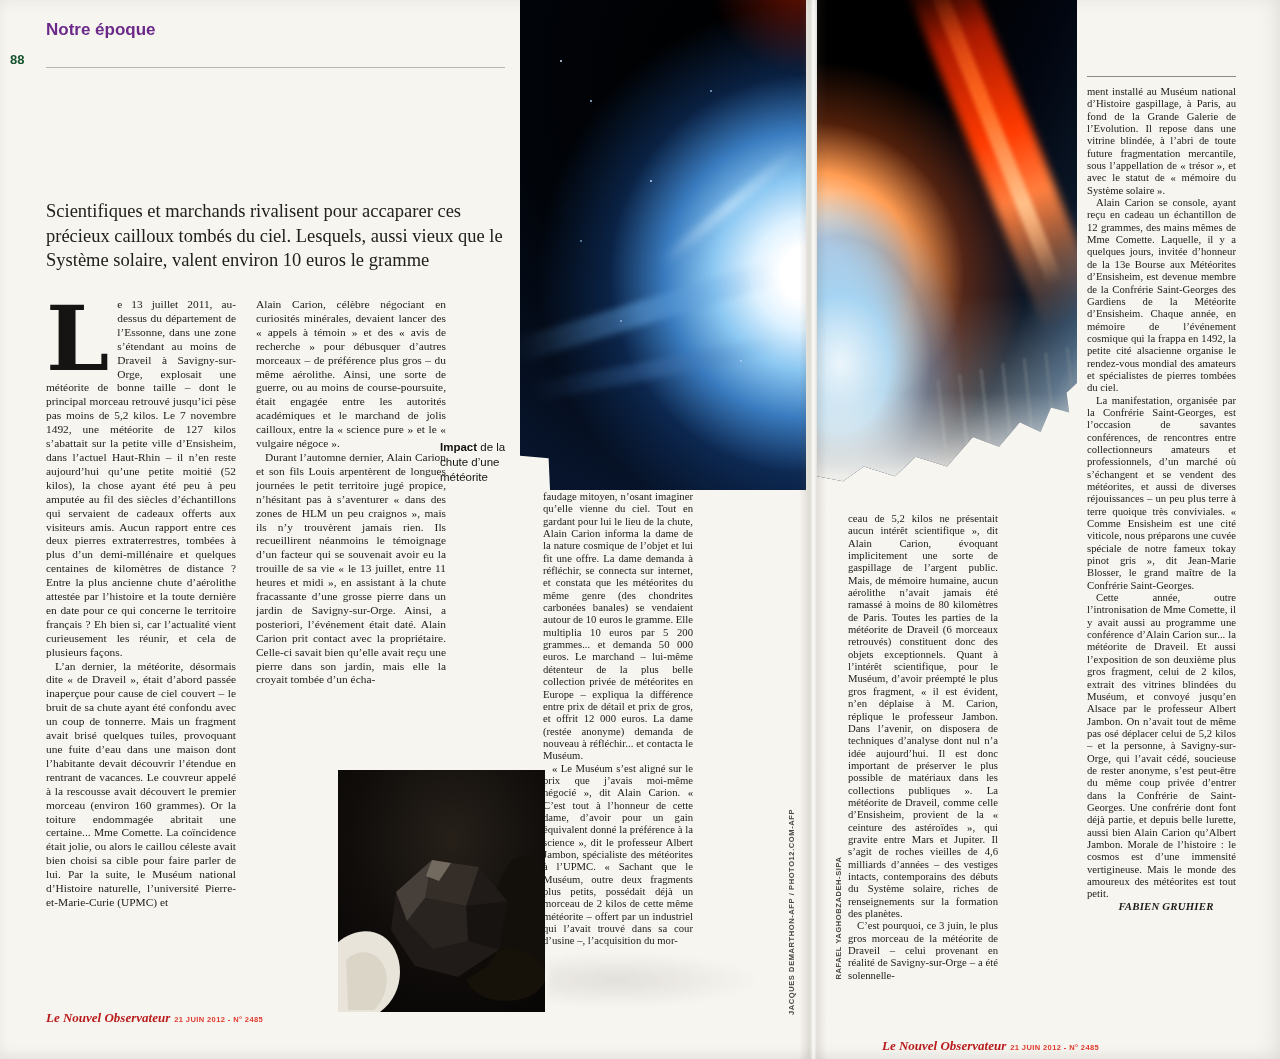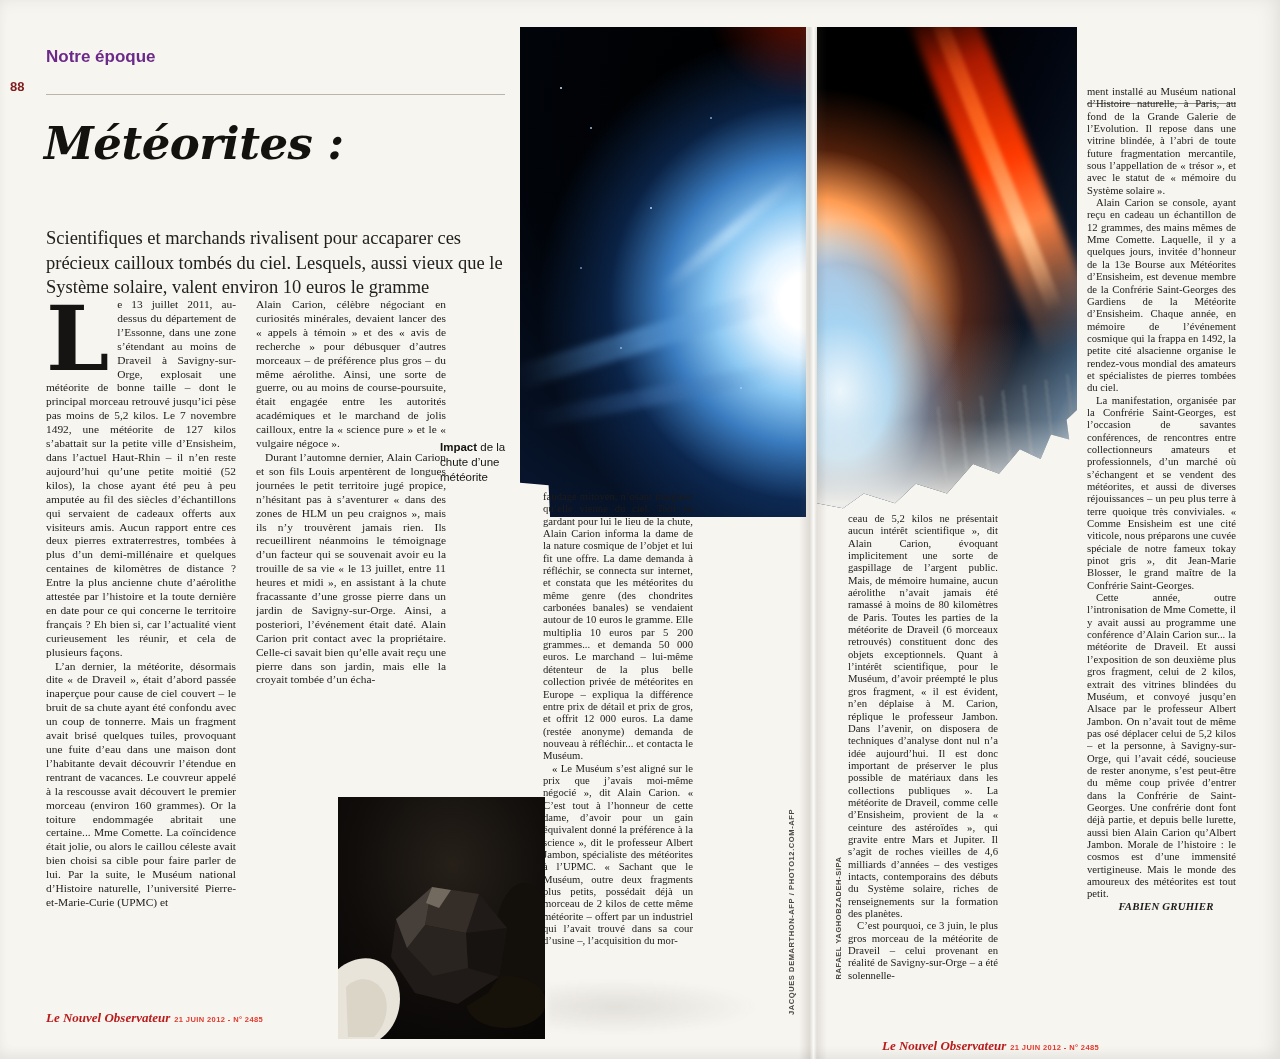--- a/index.html
+++ b/index.html
@@ -1,23 +1,23 @@
 <!DOCTYPE html>
 <html lang="fr"><head>
 <meta charset="utf-8">
 <style>
   html,body{margin:0;padding:0;}
   body{background:#e8e6e0;font-family:"Liberation Serif",serif;}
   .page{position:relative;width:1280px;height:1059px;margin:0 auto;background:#f7f5f0;overflow:hidden;
         box-shadow:inset -8px 0 18px rgba(0,0,0,0.06), inset 0 -5px 12px rgba(0,0,0,0.04);}
-  .abs{position:absolute;margin-top:27px;}
+  .abs{position:absolute;}
 
   
   .brand{left:46px;top:20px;font-family:"Liberation Sans",sans-serif;font-weight:700;font-size:17px;color:#6b2a8a;}
-  .pagenum{left:10px;top:52px;font-family:"Liberation Sans",sans-serif;font-weight:700;font-size:13px;color:#7f1d1d;}
+  .pagenum{left:10px;top:52px;font-family:"Liberation Sans",sans-serif;font-weight:700;font-size:13px;color:#14532d;}
   .rule-top{left:46px;top:67px;width:459px;height:1px;background:#b9b5ad;}
   .kicker{left:46px;top:77px;font-family:"Liberation Serif",serif;font-weight:700;font-size:15px;letter-spacing:.3px;color:#5e2c8a;}
   .title{left:44px;top:92px;font-family:"DejaVu Serif",serif;font-style:italic;font-weight:700;
          font-size:45px;line-height:1.12;color:#14120f;letter-spacing:-0.5px;}
   .standfirst{left:46px;top:199px;width:478px;font-size:18.5px;line-height:1.33;color:#22201d;}
 
   
   .col{position:absolute;text-align:justify;color:#1d1b19;hyphens:auto;-webkit-hyphens:auto;}
   .col p{margin:0;}
   .col p + p{text-indent:9px;}
@@ -109,21 +109,20 @@
 </style>
 </head>
 <body>
 
 <div class="page">
 
   <div class="abs brand">Notre époque</div>
   <div class="abs pagenum">88</div>
   <div class="abs rule-top"></div>
   <div class="abs title">
-    <div>Météorites :</div>
   </div>
   <div class="abs standfirst">Scientifiques et marchands rivalisent pour accaparer ces précieux cailloux tombés du ciel. Lesquels, aussi vieux que le Système solaire, valent environ 10 euros le gramme</div>
 
   <div class="abs imgL">
     <div class="burst"></div>
     <div class="ray ray1"></div>
     <div class="ray ray2"></div>
     <div class="ray ray3"></div>
     <div class="redhint"></div>
     <div class="stars"></div>
@@ -149,21 +148,21 @@
   <div class="col colB col3">
     <p>faudage mitoyen, n’osant imaginer qu’elle vienne du ciel. Tout en gardant pour lui le lieu de la chute, Alain Carion informa la dame de la nature cosmique de l’objet et lui fit une offre. La dame demanda à réfléchir, se connecta sur internet, et constata que les météorites du même genre (des chondrites carbonées banales) se vendaient autour de 10 euros le gramme. Elle multiplia 10 euros par 5 200 grammes... et demanda 50 000 euros. Le marchand – lui-même détenteur de la plus belle collection privée de météorites en Europe – expliqua la différence entre prix de détail et prix de gros, et offrit 12 000 euros. La dame (restée anonyme) demanda de nouveau à réfléchir... et contacta le Muséum.</p>
     <p>« Le Muséum s’est aligné sur le prix que j’avais moi-même négocié », dit Alain Carion. « C’est tout à l’honneur de cette dame, d’avoir pour un gain équivalent donné la préférence à la science », dit le professeur Albert Jambon, spécialiste des météorites à l’UPMC. « Sachant que le Muséum, outre deux fragments plus petits, possédait déjà un morceau de 2 kilos de cette même météorite – offert par un industriel qui l’avait trouvé dans sa cour d’usine –, l’acquisition du mor-</p>
   </div>
   <div class="col colB col4">
     <p>ceau de 5,2 kilos ne présentait aucun intérêt scientifique », dit Alain Carion, évoquant implicitement une sorte de gaspillage de l’argent public. Mais, de mémoire humaine, aucun aérolithe n’avait jamais été ramassé à moins de 80 kilomètres de Paris. Toutes les parties de la météorite de Draveil (6 morceaux retrouvés) constituent donc des objets exceptionnels. Quant à l’intérêt scientifique, pour le Muséum, d’avoir préempté le plus gros fragment, « il est évident, n’en déplaise à M. Carion, réplique le professeur Jambon. Dans l’avenir, on disposera de techniques d’analyse dont nul n’a idée aujourd’hui. Il est donc important de préserver le plus possible de matériaux dans les collections publiques ». La météorite de Draveil, comme celle d’Ensisheim, provient de la « ceinture des astéroïdes », qui gravite entre Mars et Jupiter. Il s’agit de roches vieilles de 4,6 milliards d’années – des vestiges intacts, contemporains des débuts du Système solaire, riches de renseignements sur la formation des planètes.</p>
     <p>C’est pourquoi, ce 3 juin, le plus gros morceau de la météorite de Draveil – celui provenant en réalité de Savigny-sur-Orge – a été solennelle-</p>
   </div>
   <div class="abs rule-col5"></div>
   <div class="col colB col5">
-    <p>ment installé au Muséum national d’Histoire naturelle, à Paris, au fond de la Grande Galerie de l’Evolution. Il repose dans une vitrine blindée, à l’abri de toute future fragmentation mercantile, sous l’appellation de « trésor », et avec le statut de « mémoire du Système solaire ».</p>
+    <p>ment installé au Muséum national d’Histoire gaspillage, à Paris, au fond de la Grande Galerie de l’Evolution. Il repose dans une vitrine blindée, à l’abri de toute future fragmentation mercantile, sous l’appellation de « trésor », et avec le statut de « mémoire du Système solaire ».</p>
     <p>Alain Carion se console, ayant reçu en cadeau un échantillon de 12 grammes, des mains mêmes de Mme Comette. Laquelle, il y a quelques jours, invitée d’honneur de la 13e Bourse aux Météorites d’Ensisheim, est devenue membre de la Confrérie Saint-Georges des Gardiens de la Météorite d’Ensisheim. Chaque année, en mémoire de l’événement cosmique qui la frappa en 1492, la petite cité alsacienne organise le rendez-vous mondial des amateurs et spécialistes de pierres tombées du ciel.</p>
     <p>La manifestation, organisée par la Confrérie Saint-Georges, est l’occasion de savantes conférences, de rencontres entre collectionneurs amateurs et professionnels, d’un marché où s’échangent et se vendent des météorites, et aussi de diverses réjouissances – un peu plus terre à terre quoique très conviviales. « Comme Ensisheim est une cité viticole, nous préparons une cuvée spéciale de notre fameux tokay pinot gris », dit Jean-Marie Blosser, le grand maître de la Confrérie Saint-Georges.</p>
     <p>Cette année, outre l’intronisation de Mme Comette, il y avait aussi au programme une conférence d’Alain Carion sur... la météorite de Draveil. Et aussi l’exposition de son deuxième plus gros fragment, celui de 2 kilos, extrait des vitrines blindées du Muséum, et convoyé jusqu’en Alsace par le professeur Albert Jambon. On n’avait tout de même pas osé déplacer celui de 5,2 kilos – et la personne, à Savigny-sur-Orge, qui l’avait cédé, soucieuse de rester anonyme, s’est peut-être du même coup privée d’entrer dans la Confrérie de Saint-Georges. Une confrérie dont font déjà partie, et depuis belle lurette, aussi bien Alain Carion qu’Albert Jambon. Morale de l’histoire : le cosmos est d’une immensité vertigineuse. Mais le monde des amoureux des météorites est tout petit.</p>
     <p class="byline">FABIEN GRUHIER</p>
   </div>
 
   <p class="cap cap1"><b>Impact</b><span> de la chute d’une météorite</span></p>
 
   <div class="abs hands">
     <svg width="207" height="242" viewBox="0 0 207 242">

